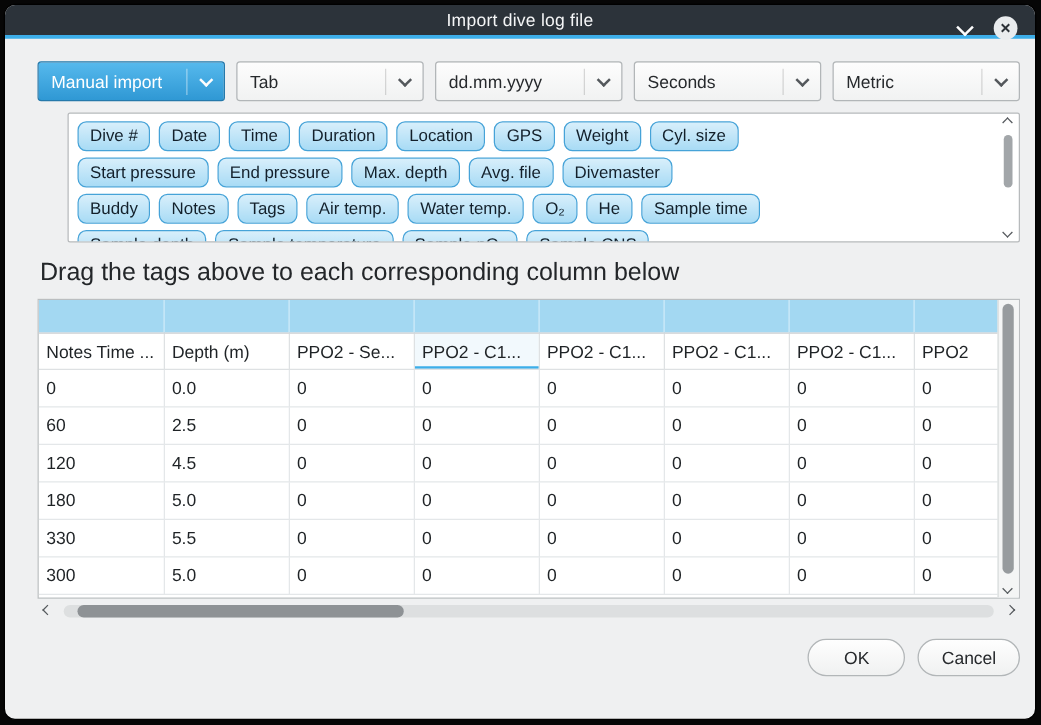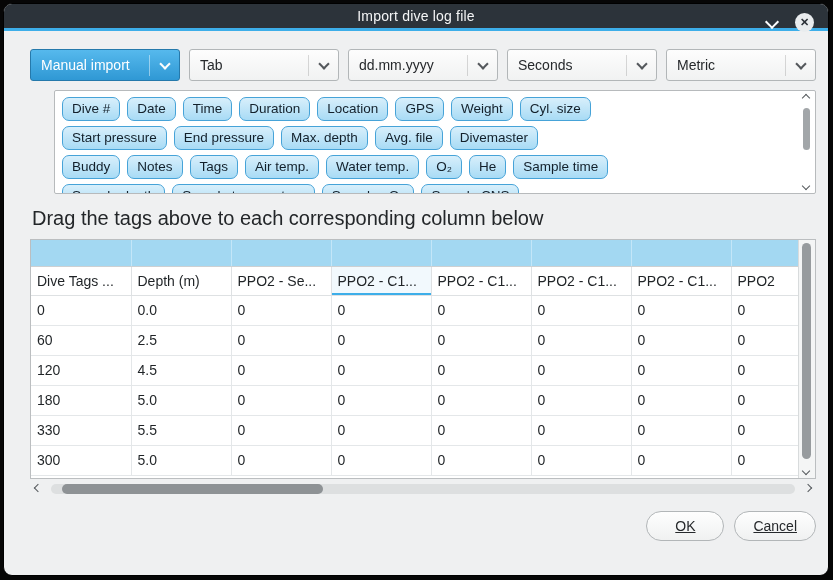--- a/index.html
+++ b/index.html
@@ -122,21 +122,21 @@
     position:absolute; left:1.5%; width:35%; top:0; height:10px;
     background:#8e9295; border-radius:5px;
   }
   
   .button-row { display:flex; justify-content:flex-end; gap:10px; margin-top:14px; }
   .btn {
     min-width:78px; height:30px; padding:0 18px; box-sizing:border-box;
     background:linear-gradient(#fefefe,#f0f1f1);
     border:1px solid #b2b6b8; border-radius:15px;
     font-size:14px; color:#26292c;
-    display:flex; align-items:center; justify-content:center; cursor:default;text-decoration:underline;
+    display:flex; align-items:center; justify-content:center; cursor:default;
   }
 </style>
 </head>
 <body>
 
 <div class="window">
 
   <div class="titlebar">
     <span class="title">Import dive log file</span>
     <div class="tb-controls">
@@ -232,21 +232,21 @@
                 <td></td>
                 <td></td>
                 <td></td>
                 <td></td>
                 <td></td>
                 <td></td>
                 <td></td>
                 <td></td>
               </tr>
             <tr class="head-row">
-                <td>Dive Tags ...</td>
+                <td>Notes Time ...</td>
                 <td>Depth (m)</td>
                 <td>PPO2 - Se...</td>
                 <td class="focused">PPO2 - C1...</td>
                 <td>PPO2 - C1...</td>
                 <td>PPO2 - C1...</td>
                 <td>PPO2 - C1...</td>
                 <td>PPO2</td>
               </tr>
           </thead>
           <tbody>

